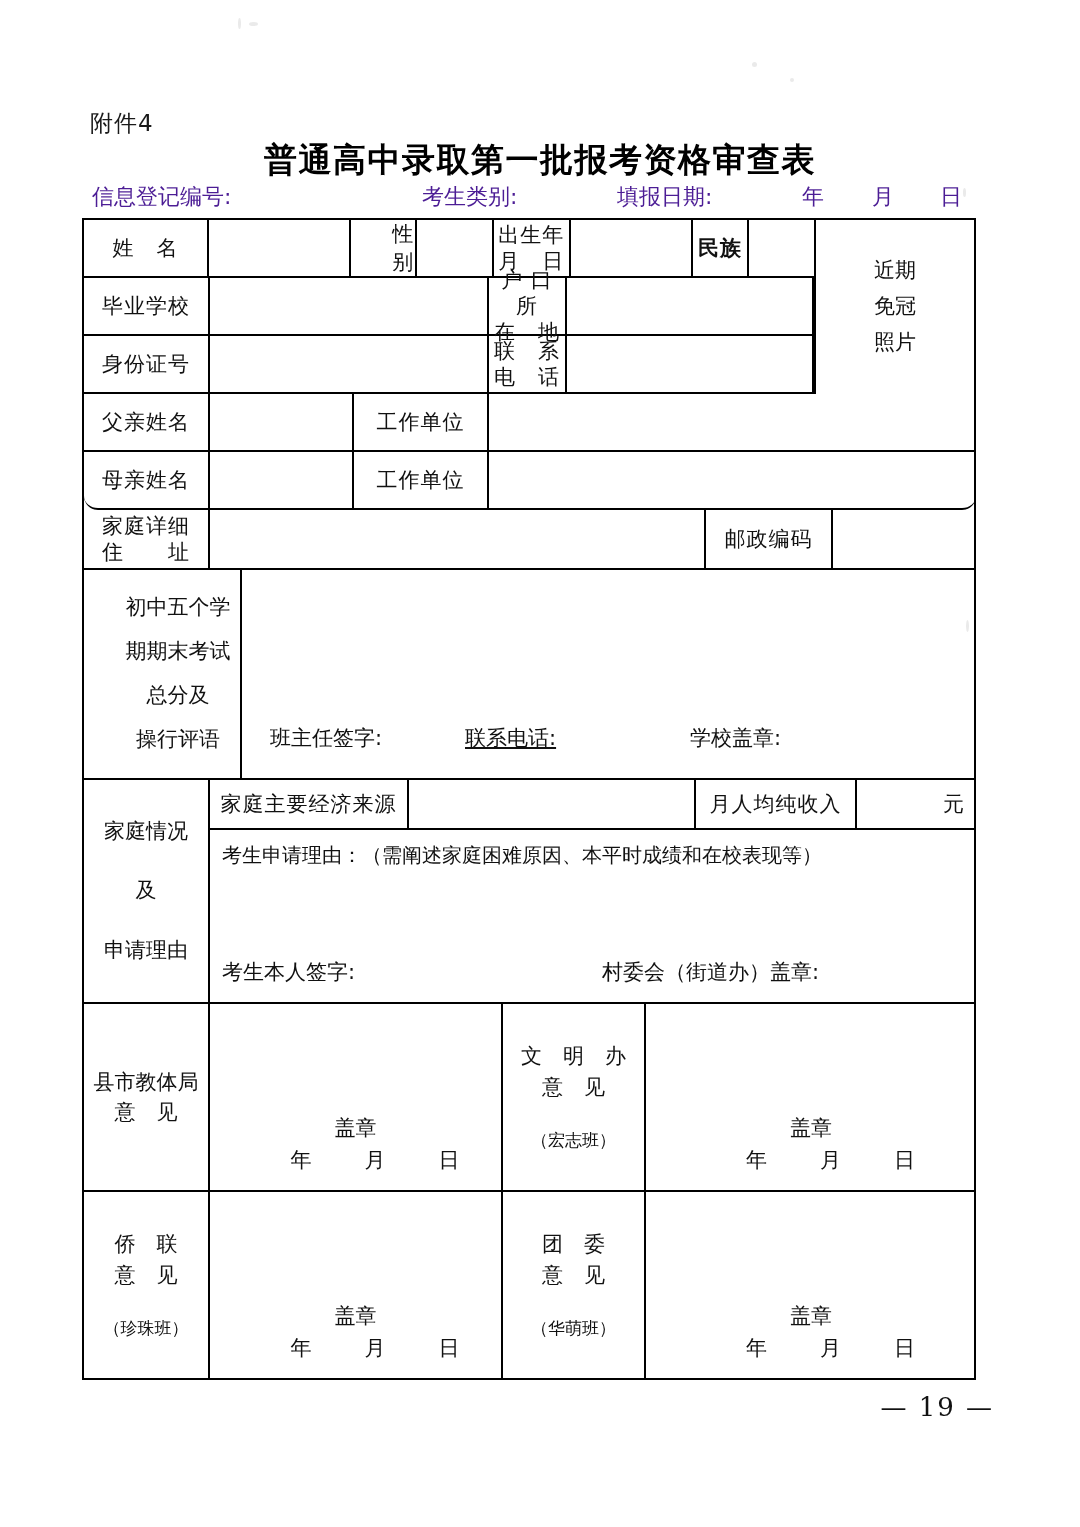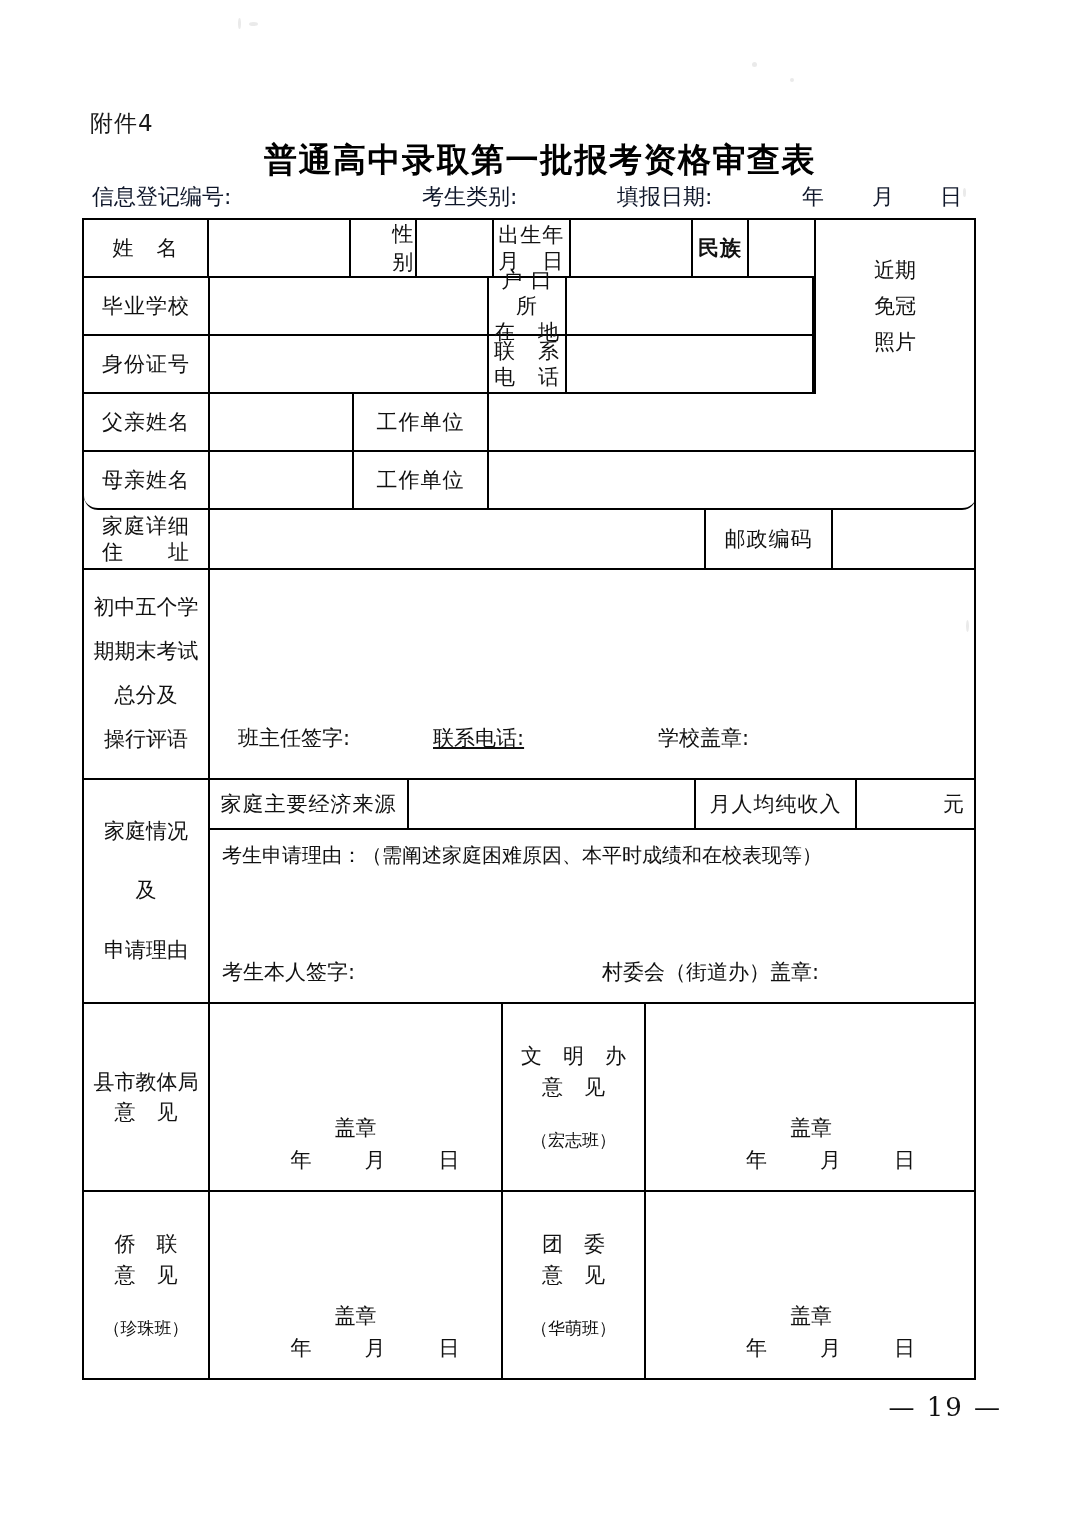--- a/index.html
+++ b/index.html
@@ -53,21 +53,21 @@
     color: #000;
     font-family: "DejaVu Serif", "Liberation Serif", serif;
   }
   .meta-line {
     position: absolute;
     left: 92px;
     top: 182px;
     width: 890px;
     height: 30px;
     font-size: 22px;
-    color: #0f172a;
+    color: #4c1d95;
   }
   .meta-line span {
     position: absolute;
     top: 0;
     white-space: nowrap;
   }
   .m-reg   { left: 0px; }
   .m-type  { left: 330px; }
   .m-date  { left: 525px; }
   .m-y     { left: 710px; }
@@ -266,21 +266,21 @@
     flex-direction: column;
     align-items: center;
     justify-content: center;
     font-size: 21px;
     line-height: 1.45;
   }
 
   
   .page-no {
     position: absolute;
-    right: 78px;
+    right: 86px;
     top: 1392px;
     font-size: 26px;
     letter-spacing: 2px;
     font-family: "DejaVu Serif", "Liberation Serif", serif;
     color: #111;
   }
 </style>
 </head>
 <body>
 
@@ -375,21 +375,21 @@
         <span class="two-line">
           <span>家庭详细</span>
           <span>住　　址</span>
         </span>
       </div>
       <div class="cell blank" style="width:496px;"></div>
       <div class="cell lbl" style="width:127px;">邮政编码</div>
       <div class="cell blank" style="width:143px;border-right:none;"></div>
     </div>
 
-    <div class="row scores-row" style="height:210px;">
+    <div class="row scores-row" style="height:210px;padding-left:32px;">
       <div class="scores-lbl">
         <span>初中五个学</span>
         <span>期期末考试</span>
         <span>总分及</span>
         <span>操行评语</span>
       </div>
       <div class="scores-body" style="border-right:none;">
         <div class="sig-line">
           <span class="s1">班主任签字:</span>
           <span class="s2">联系电话:</span>

